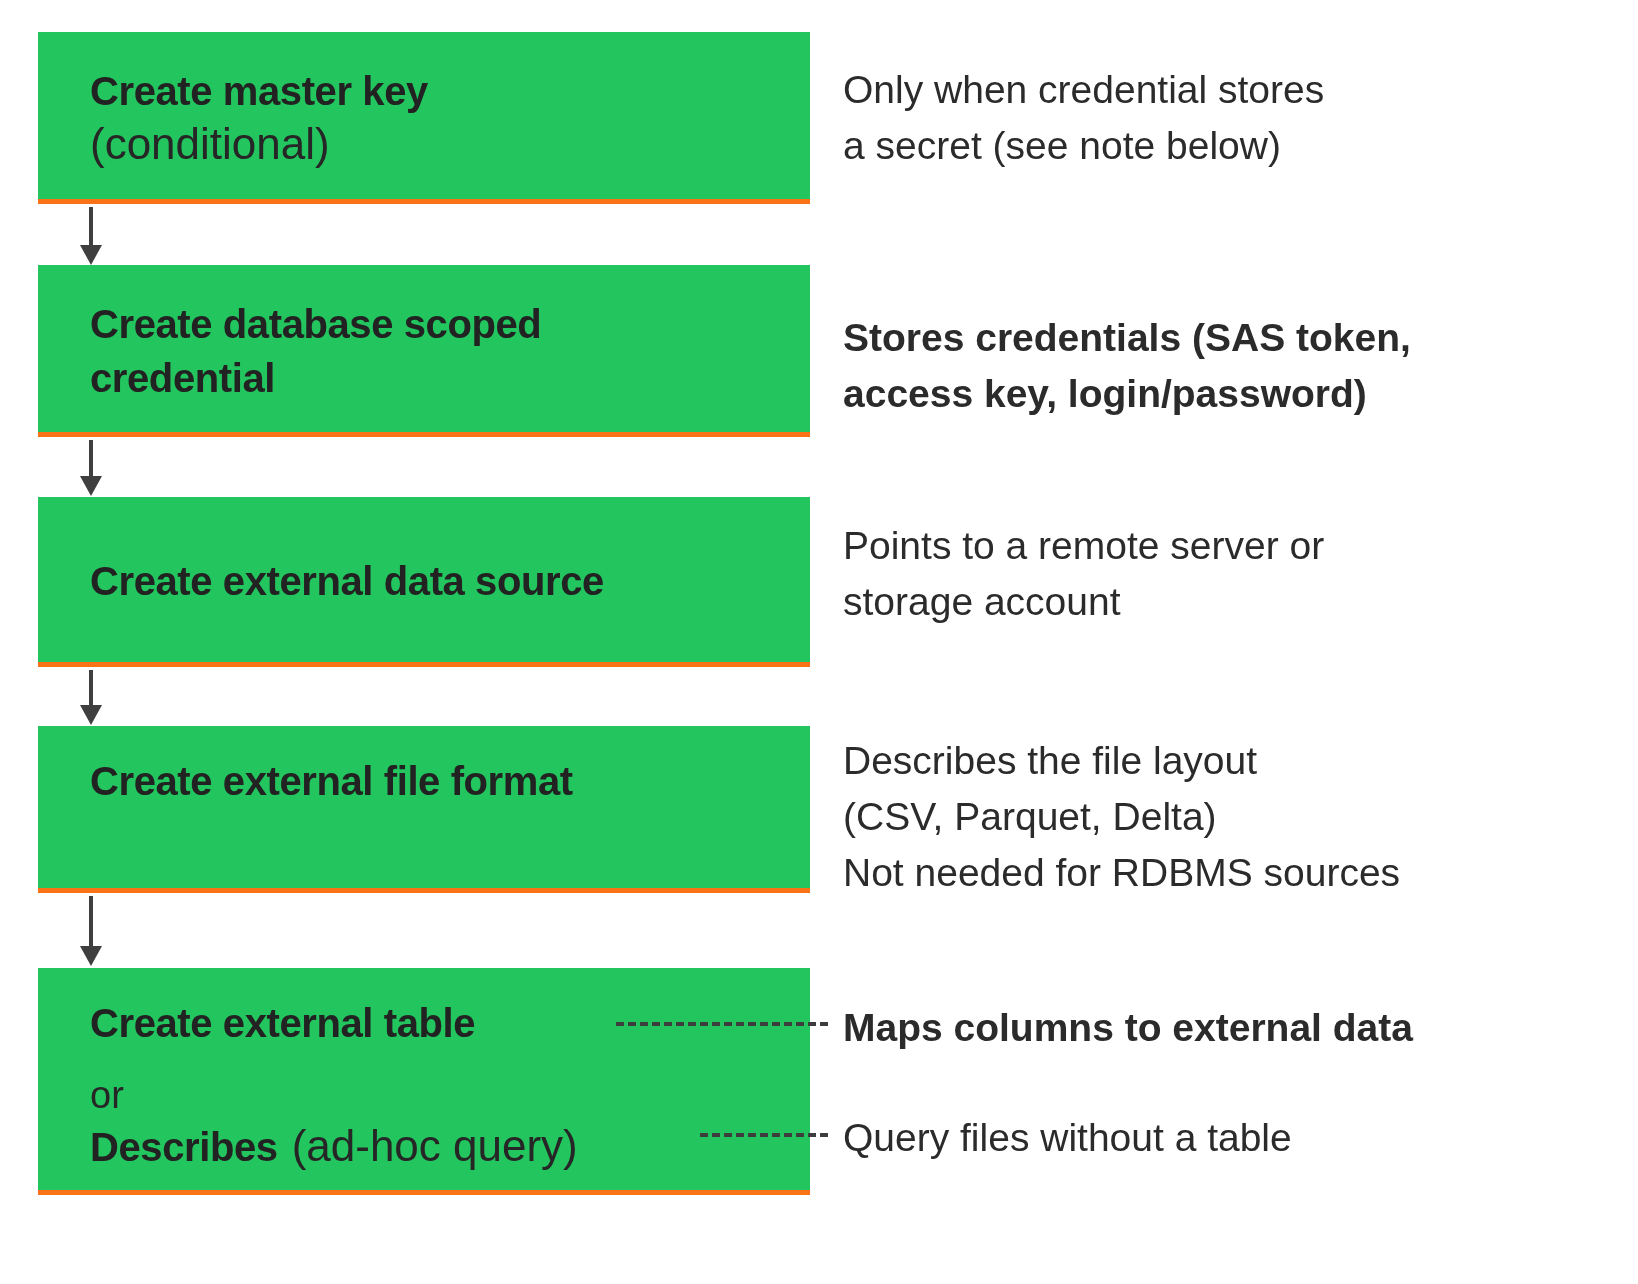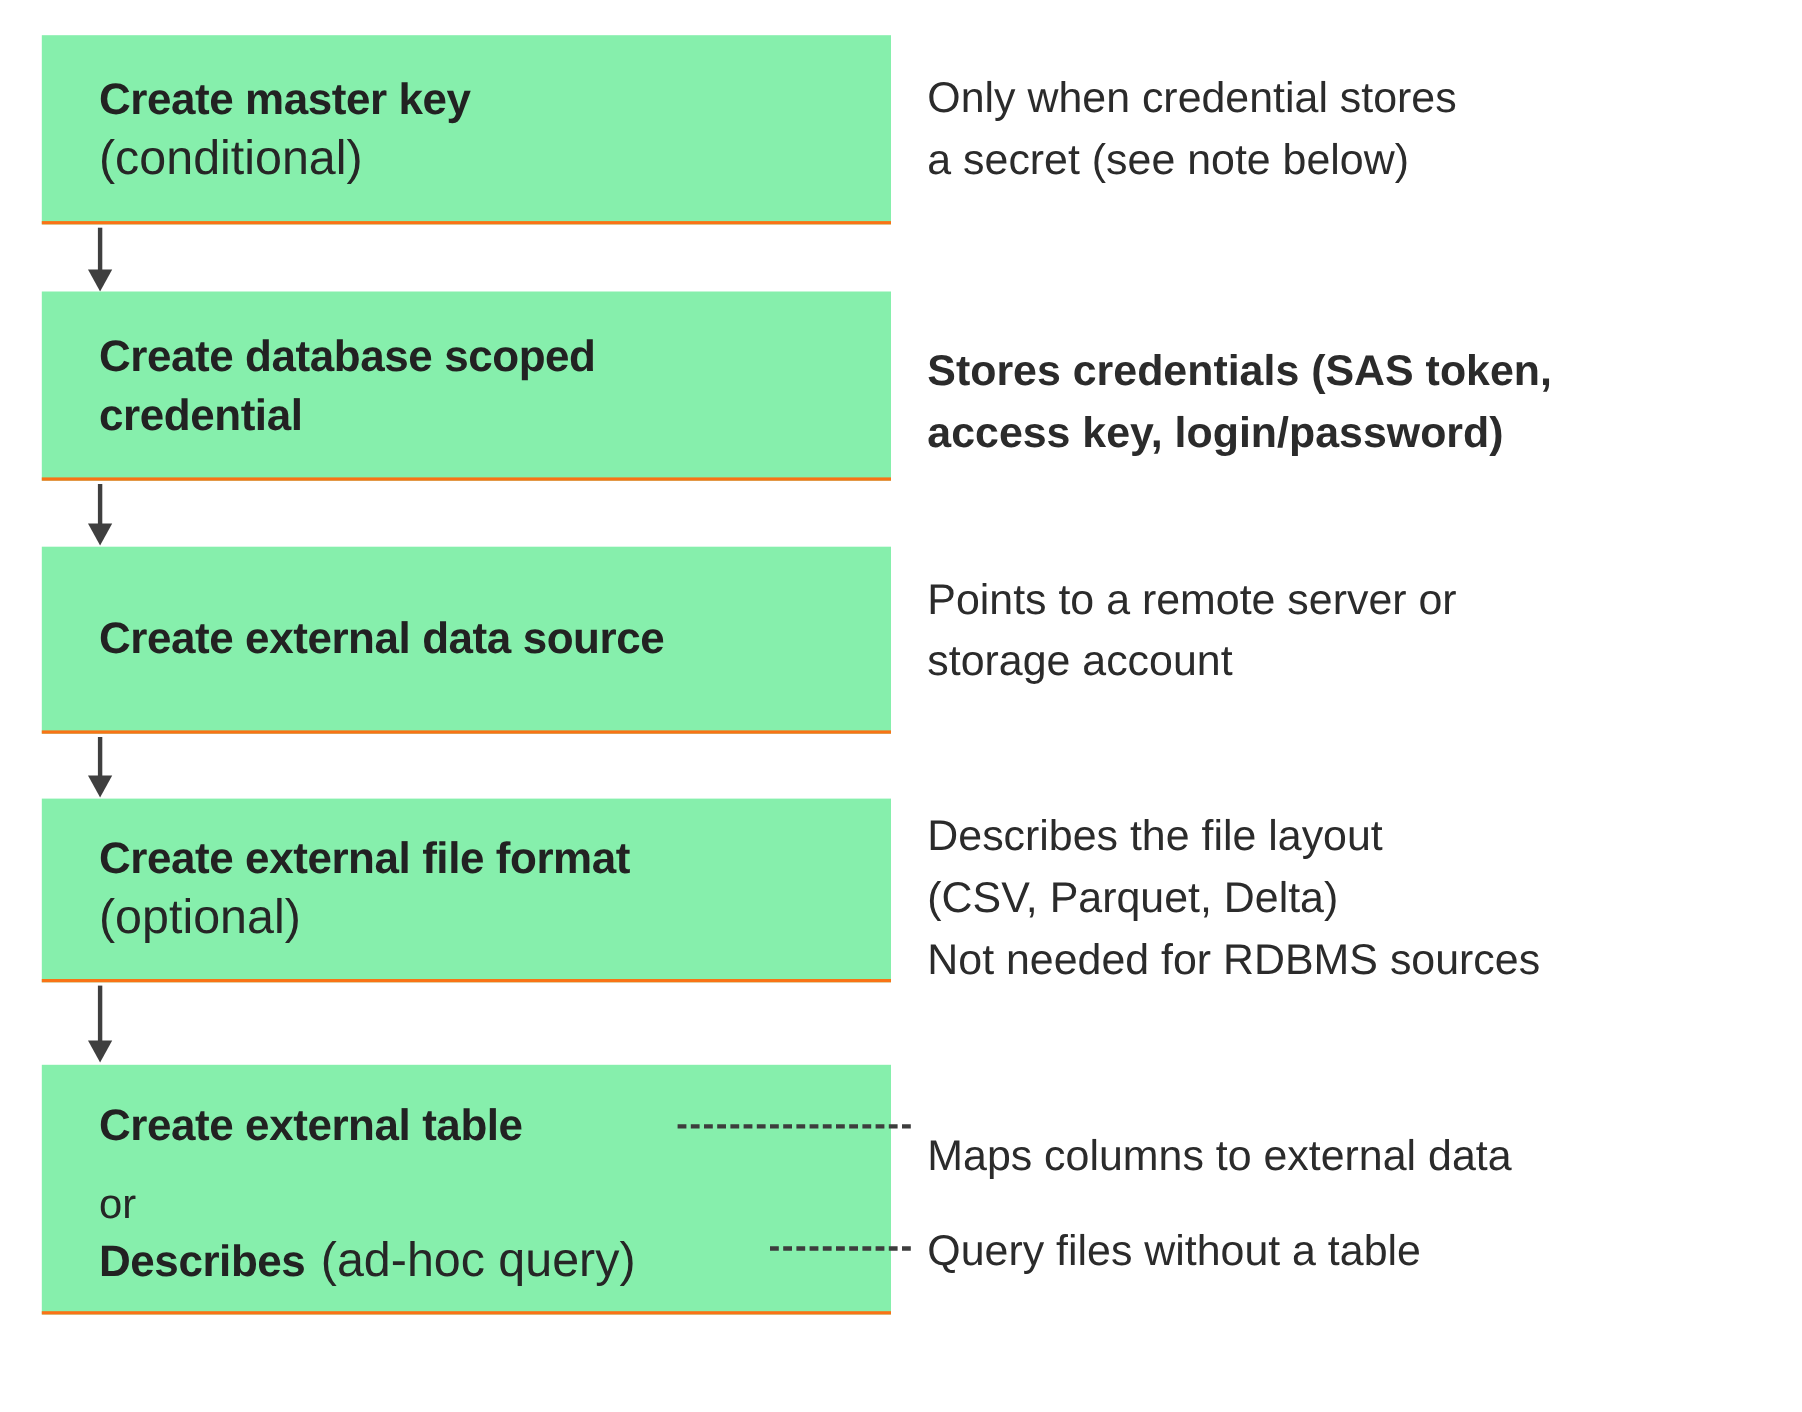--- a/index.html
+++ b/index.html
@@ -19,22 +19,22 @@
     position: relative;
     width: 1638px;
     height: 1284px;
   }
 
   
   .step-box {
     position: absolute;
     left: 38px;
     width: 772px;
-    background: #86efac;
-    border-bottom: 3px solid #f97316;
+    background: #22c55e;
+    border-bottom: 5px solid #f97316;
     box-sizing: border-box;
   }
   .step-box .box-inner {
     position: absolute;
     left: 52px;
     right: 16px;
   }
   .step-title {
     font-weight: bold;
     font-size: 40px;
@@ -123,21 +123,21 @@
     left: 843px;
     font-size: 39px;
     line-height: 56px;
     color: #2b2b2b;
     white-space: pre-line;
   }
   #note-master-key     { top: 62px; }
   #note-scoped-cred    { top: 310px; font-weight: bold; }
   #note-data-source    { top: 518px; }
   #note-file-format    { top: 733px; }
-  #note-ext-table      { top: 1024px; }
+  #note-ext-table      { top: 1000px; font-weight: bold; }
   #note-openrowset     { top: 1110px; }
 
   
   .dash-connector {
     position: absolute;
     height: 0;
     border-top: 4px dashed #3d3d3d;
   }
   #dash-ext-table  { left: 616px; top: 1022px; width: 212px; }
   #dash-openrowset { left: 700px; top: 1133px; width: 128px; }
@@ -184,21 +184,20 @@
 storage account</div>
 
   <div class="arrow" id="arrow-3">
     <div class="shaft"></div>
     <div class="head"></div>
   </div>
 
   <div class="step-box" id="box-file-format">
     <div class="box-inner">
       <div class="step-title">Create external file format</div>
-      <div class="step-sub">(optional)</div>
     </div>
   </div>
   <div class="annotation" id="note-file-format">Describes the file layout
 (CSV, Parquet, Delta)
 Not needed for RDBMS sources</div>
 
   <div class="arrow" id="arrow-4">
     <div class="shaft"></div>
     <div class="head"></div>
   </div>

